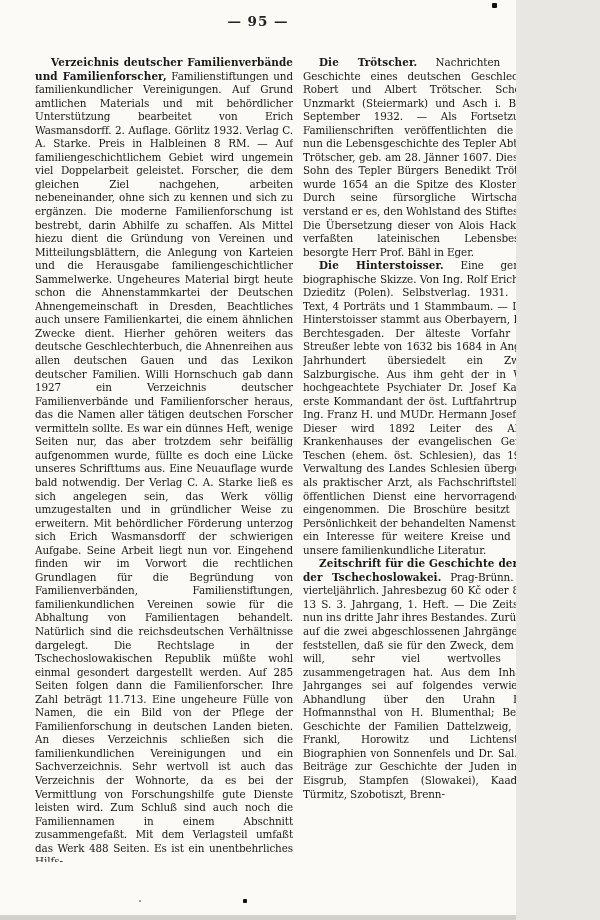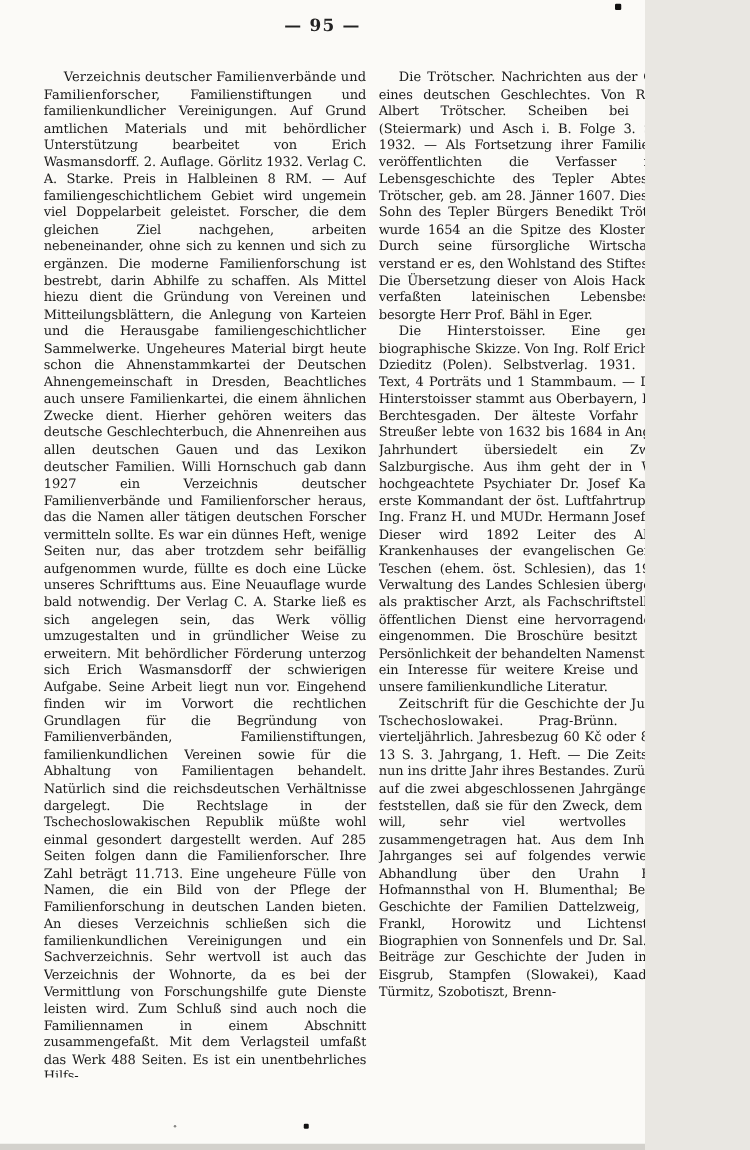--- a/index.html
+++ b/index.html
@@ -33,21 +33,21 @@
     font-size: 10.4px;
     line-height: 13.55px;
     letter-spacing: -0.1px;
     color: #181818;
     -webkit-hyphens: auto; hyphens: auto;
   }
   .column-left  { left: 35px;  width: 258px; }
   .column-right { left: 303px; width: 269px; }
   .para { margin: 0; }
   .para.indent { text-indent: 16px; }
-  .para b { font-weight: normal; letter-spacing: 0.1px; }
+  .para b { font-weight: bold; letter-spacing: 0.1px; }
   
   .edge-band-top {
     position: absolute; top: 0; left: 540px; width: 60px; height: 5px;
     background: #b9b6b0; opacity: 0.55;
   }
   .edge-band-bottom {
     position: absolute; left: 0; bottom: 0; width: 600px; height: 5px;
     background: #c6c3bd; opacity: 0.75;
   }
   .ink-speck { position: absolute; background: #111; border-radius: 1px; }

